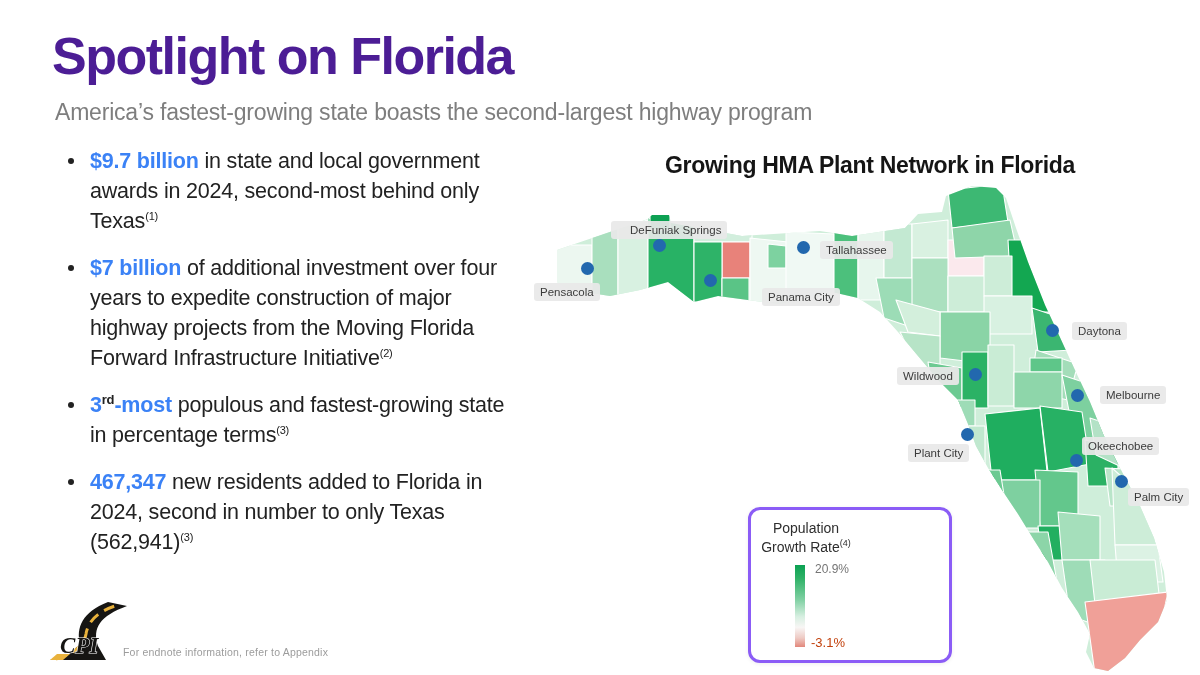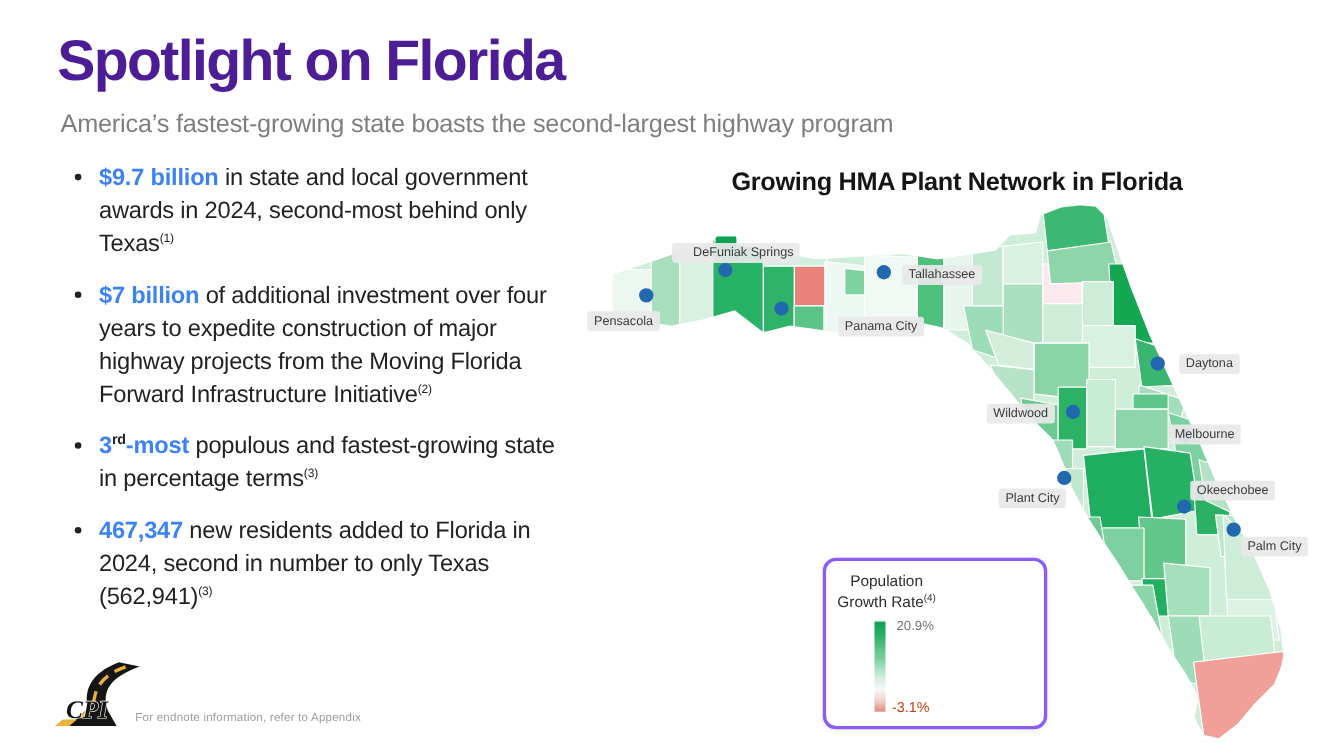--- a/index.html
+++ b/index.html
@@ -163,21 +163,21 @@
     <div class="city-label" style="left: 611px; top: 221px; padding-left: 19px;">DeFuniak Springs</div>
     <div class="city-dot" style="left: 703.5px; top: 273.5px; background: rgb(34, 104, 174);"></div>
     <div class="city-label" style="left: 714px; top: 288px; margin-left: 48px;">Panama City</div>
     <div class="city-dot" style="left: 796.5px; top: 240.5px; background: rgb(34, 104, 174);"></div>
     <div class="city-label" style="left: 820px; top: 241px; text-align: center;">Tallahassee</div>
     <div class="city-dot" style="left: 1045.5px; top: 323.5px; background: rgb(34, 104, 174);"></div>
     <div class="city-label" style="left: 1072px; top: 322px;">Daytona</div>
     <div class="city-dot" style="left: 968.5px; top: 367.5px; background: rgb(34, 104, 174);"></div>
     <div class="city-label" style="left: 897px; top: 367px;">Wildwood</div>
     <div class="city-dot" style="left: 1070.5px; top: 388.5px; background: rgb(34, 104, 174);"></div>
-    <div class="city-label" style="left: 1062px; top: 386px;">Melbourne</div>
+    <div class="city-label" style="left: 1100px; top: 386px;">Melbourne</div>
     <div class="city-dot" style="left: 960.5px; top: 427.5px; background: rgb(34, 104, 174);"></div>
     <div class="city-label" style="left: 908px; top: 444px;">Plant City</div>
     <div class="city-dot" style="left: 1069.5px; top: 453.5px; background: rgb(34, 104, 174);"></div>
     <div class="city-label" style="left: 1082px; top: 437px;">Okeechobee</div>
     <div class="city-dot" style="left: 1114.5px; top: 474.5px; background: rgb(34, 104, 174);"></div>
     <div class="city-label" style="left: 1128px; top: 488px;">Palm City</div>
   </div>
 
 <div class="legend-box">
   <div class="legend-col-growth">

